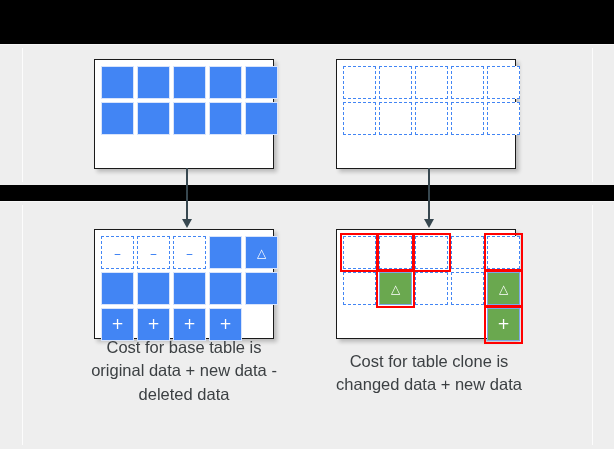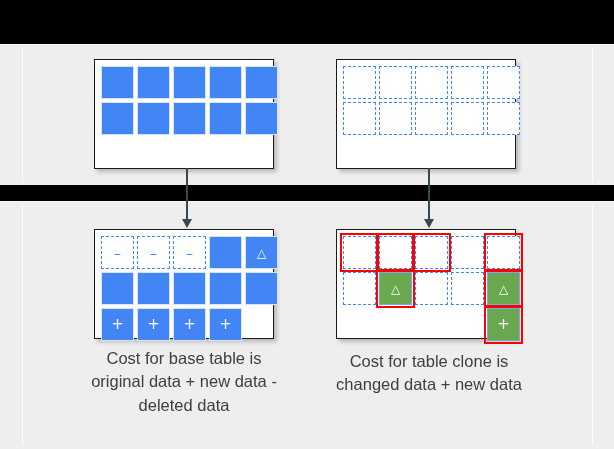--- a/index.html
+++ b/index.html
@@ -258,17 +258,17 @@
       <div class="cell empty"></div>
       <div class="cell empty"></div>
       <div class="cell empty"></div>
       <div class="cell empty"></div>
       <div class="cell green marked">
         <span class="glyph plus">+</span>
       </div>
     </div>
   </div>
 
-  <div class="caption" style="left:86px; top:347px; width:196px;">Cost for base table is original data + new data - deleted data</div>
+  <div class="caption" style="left:86px; top:336px; width:196px;">Cost for base table is original data + new data - deleted data</div>
 
   <div class="caption" style="left:334px; top:350px; width:190px;">Cost for table clone is changed data + new data</div>
 
 </div>
 
 </body></html>

